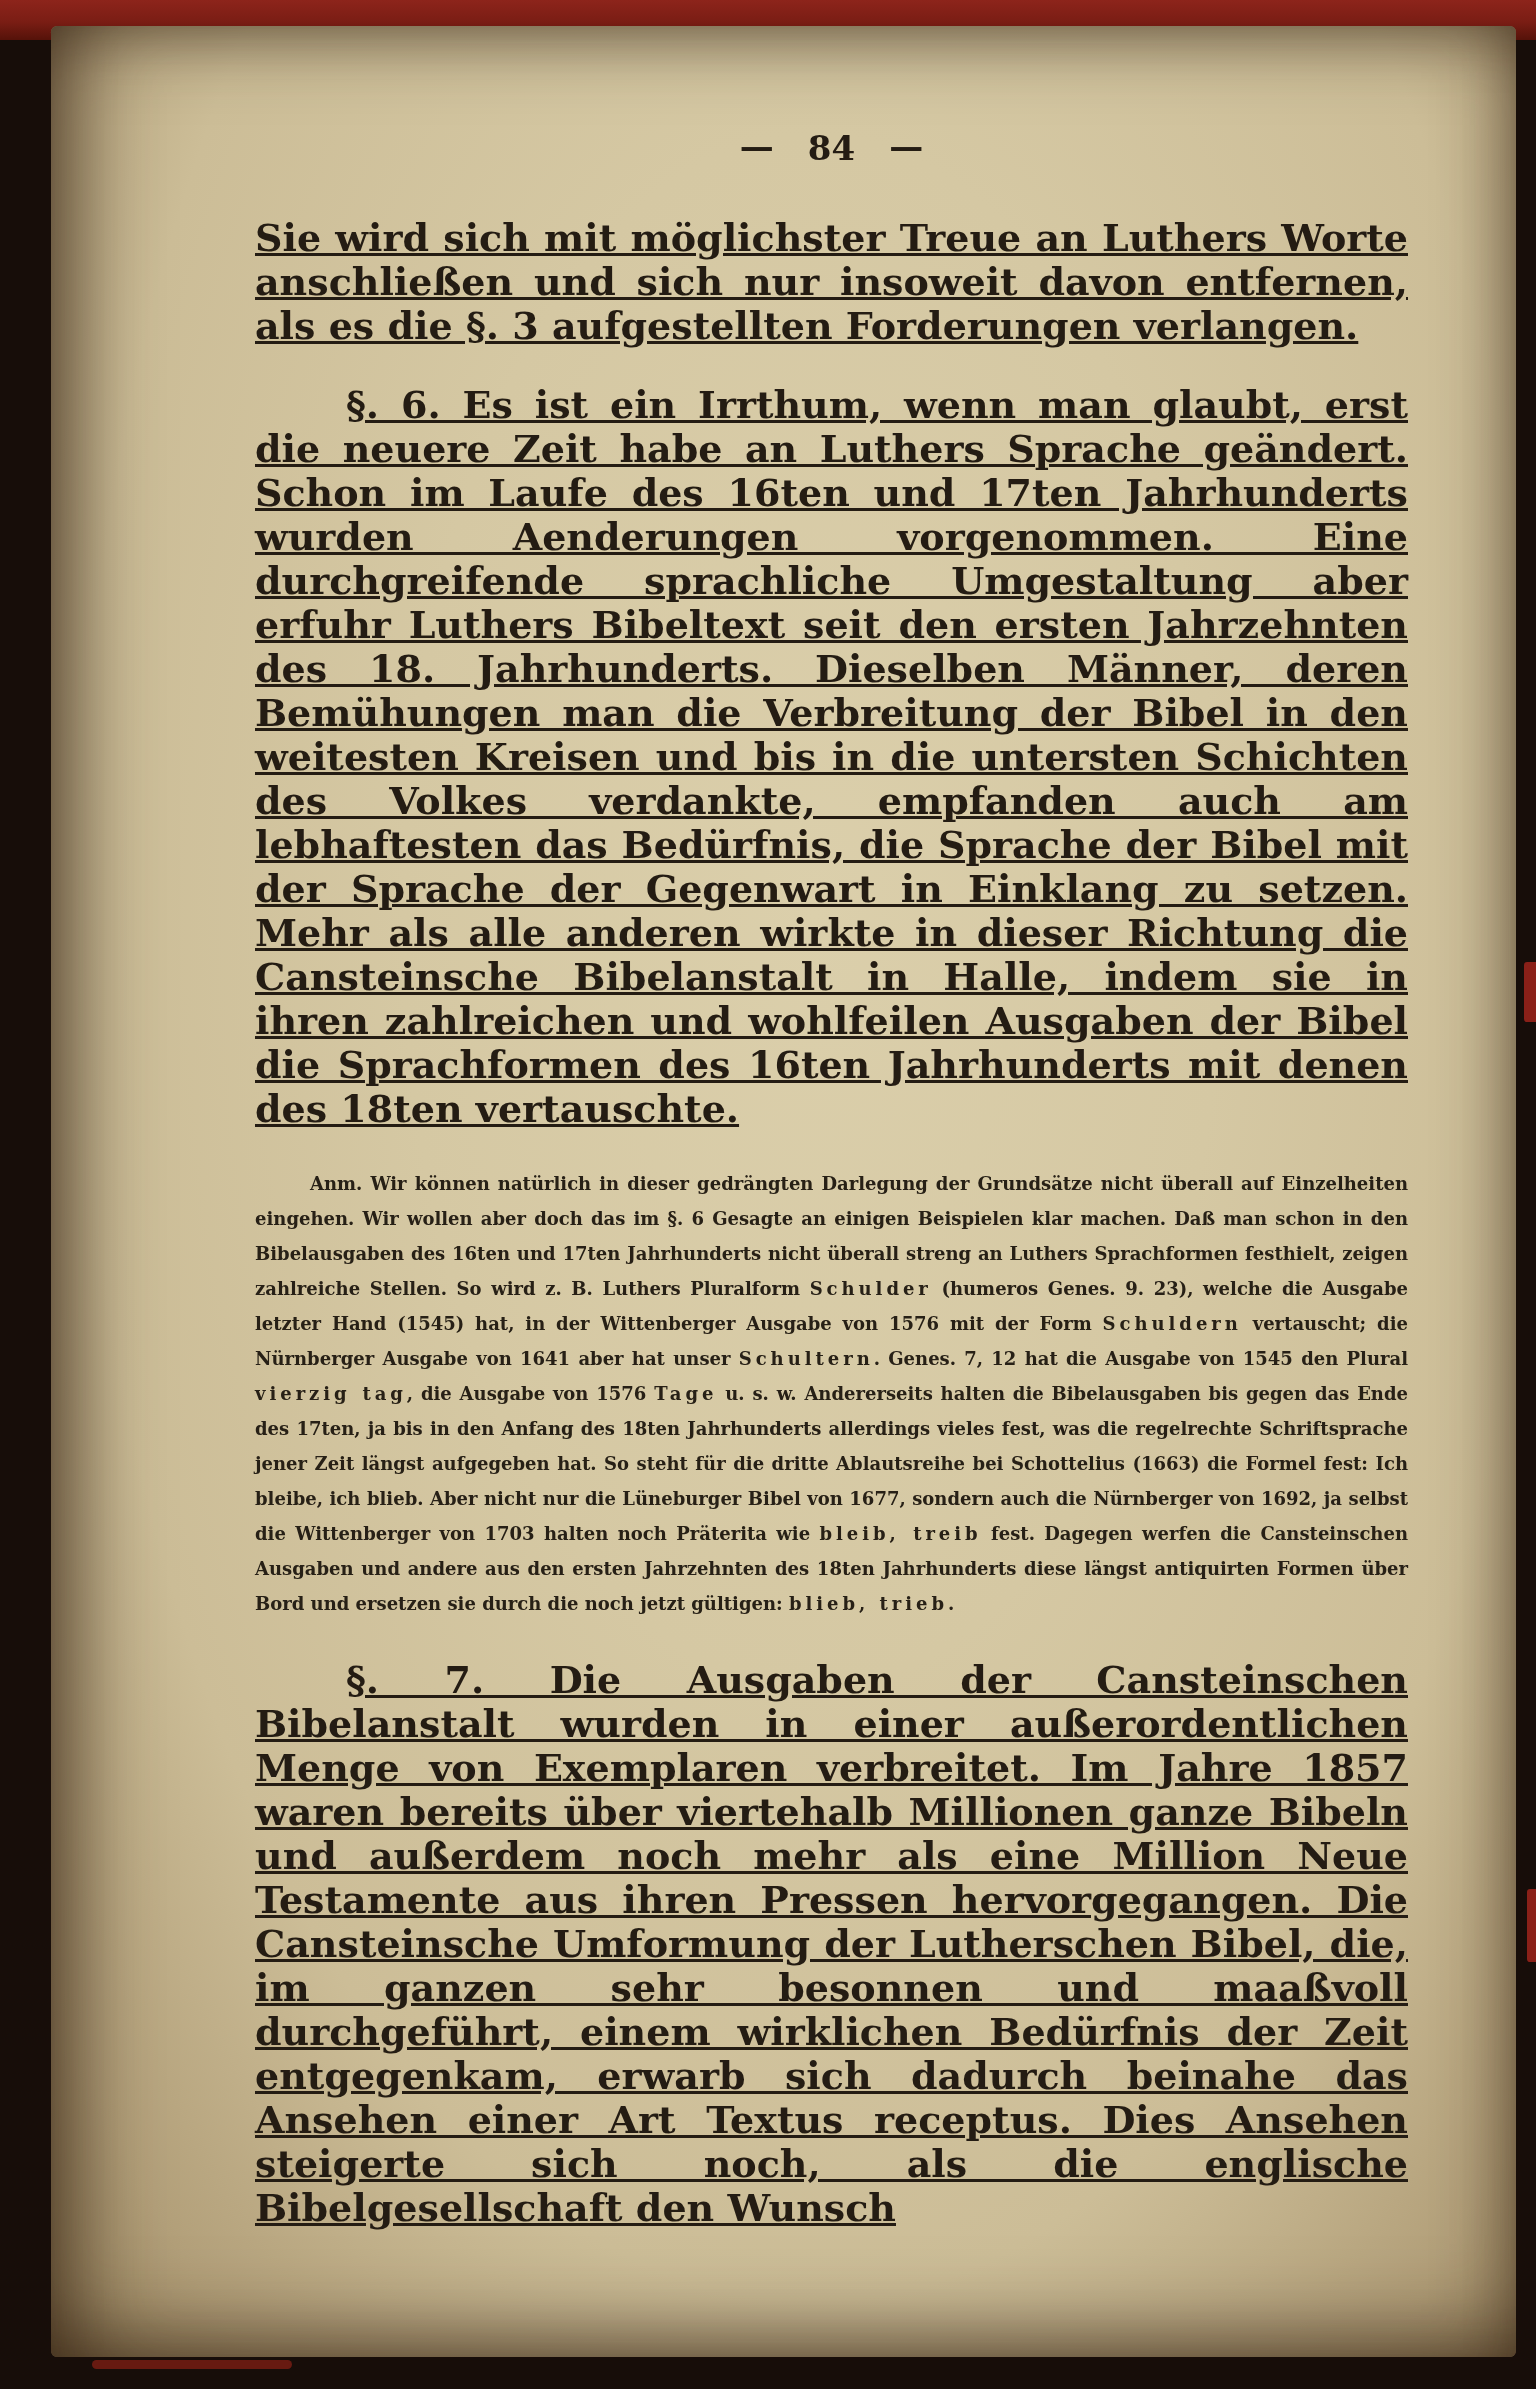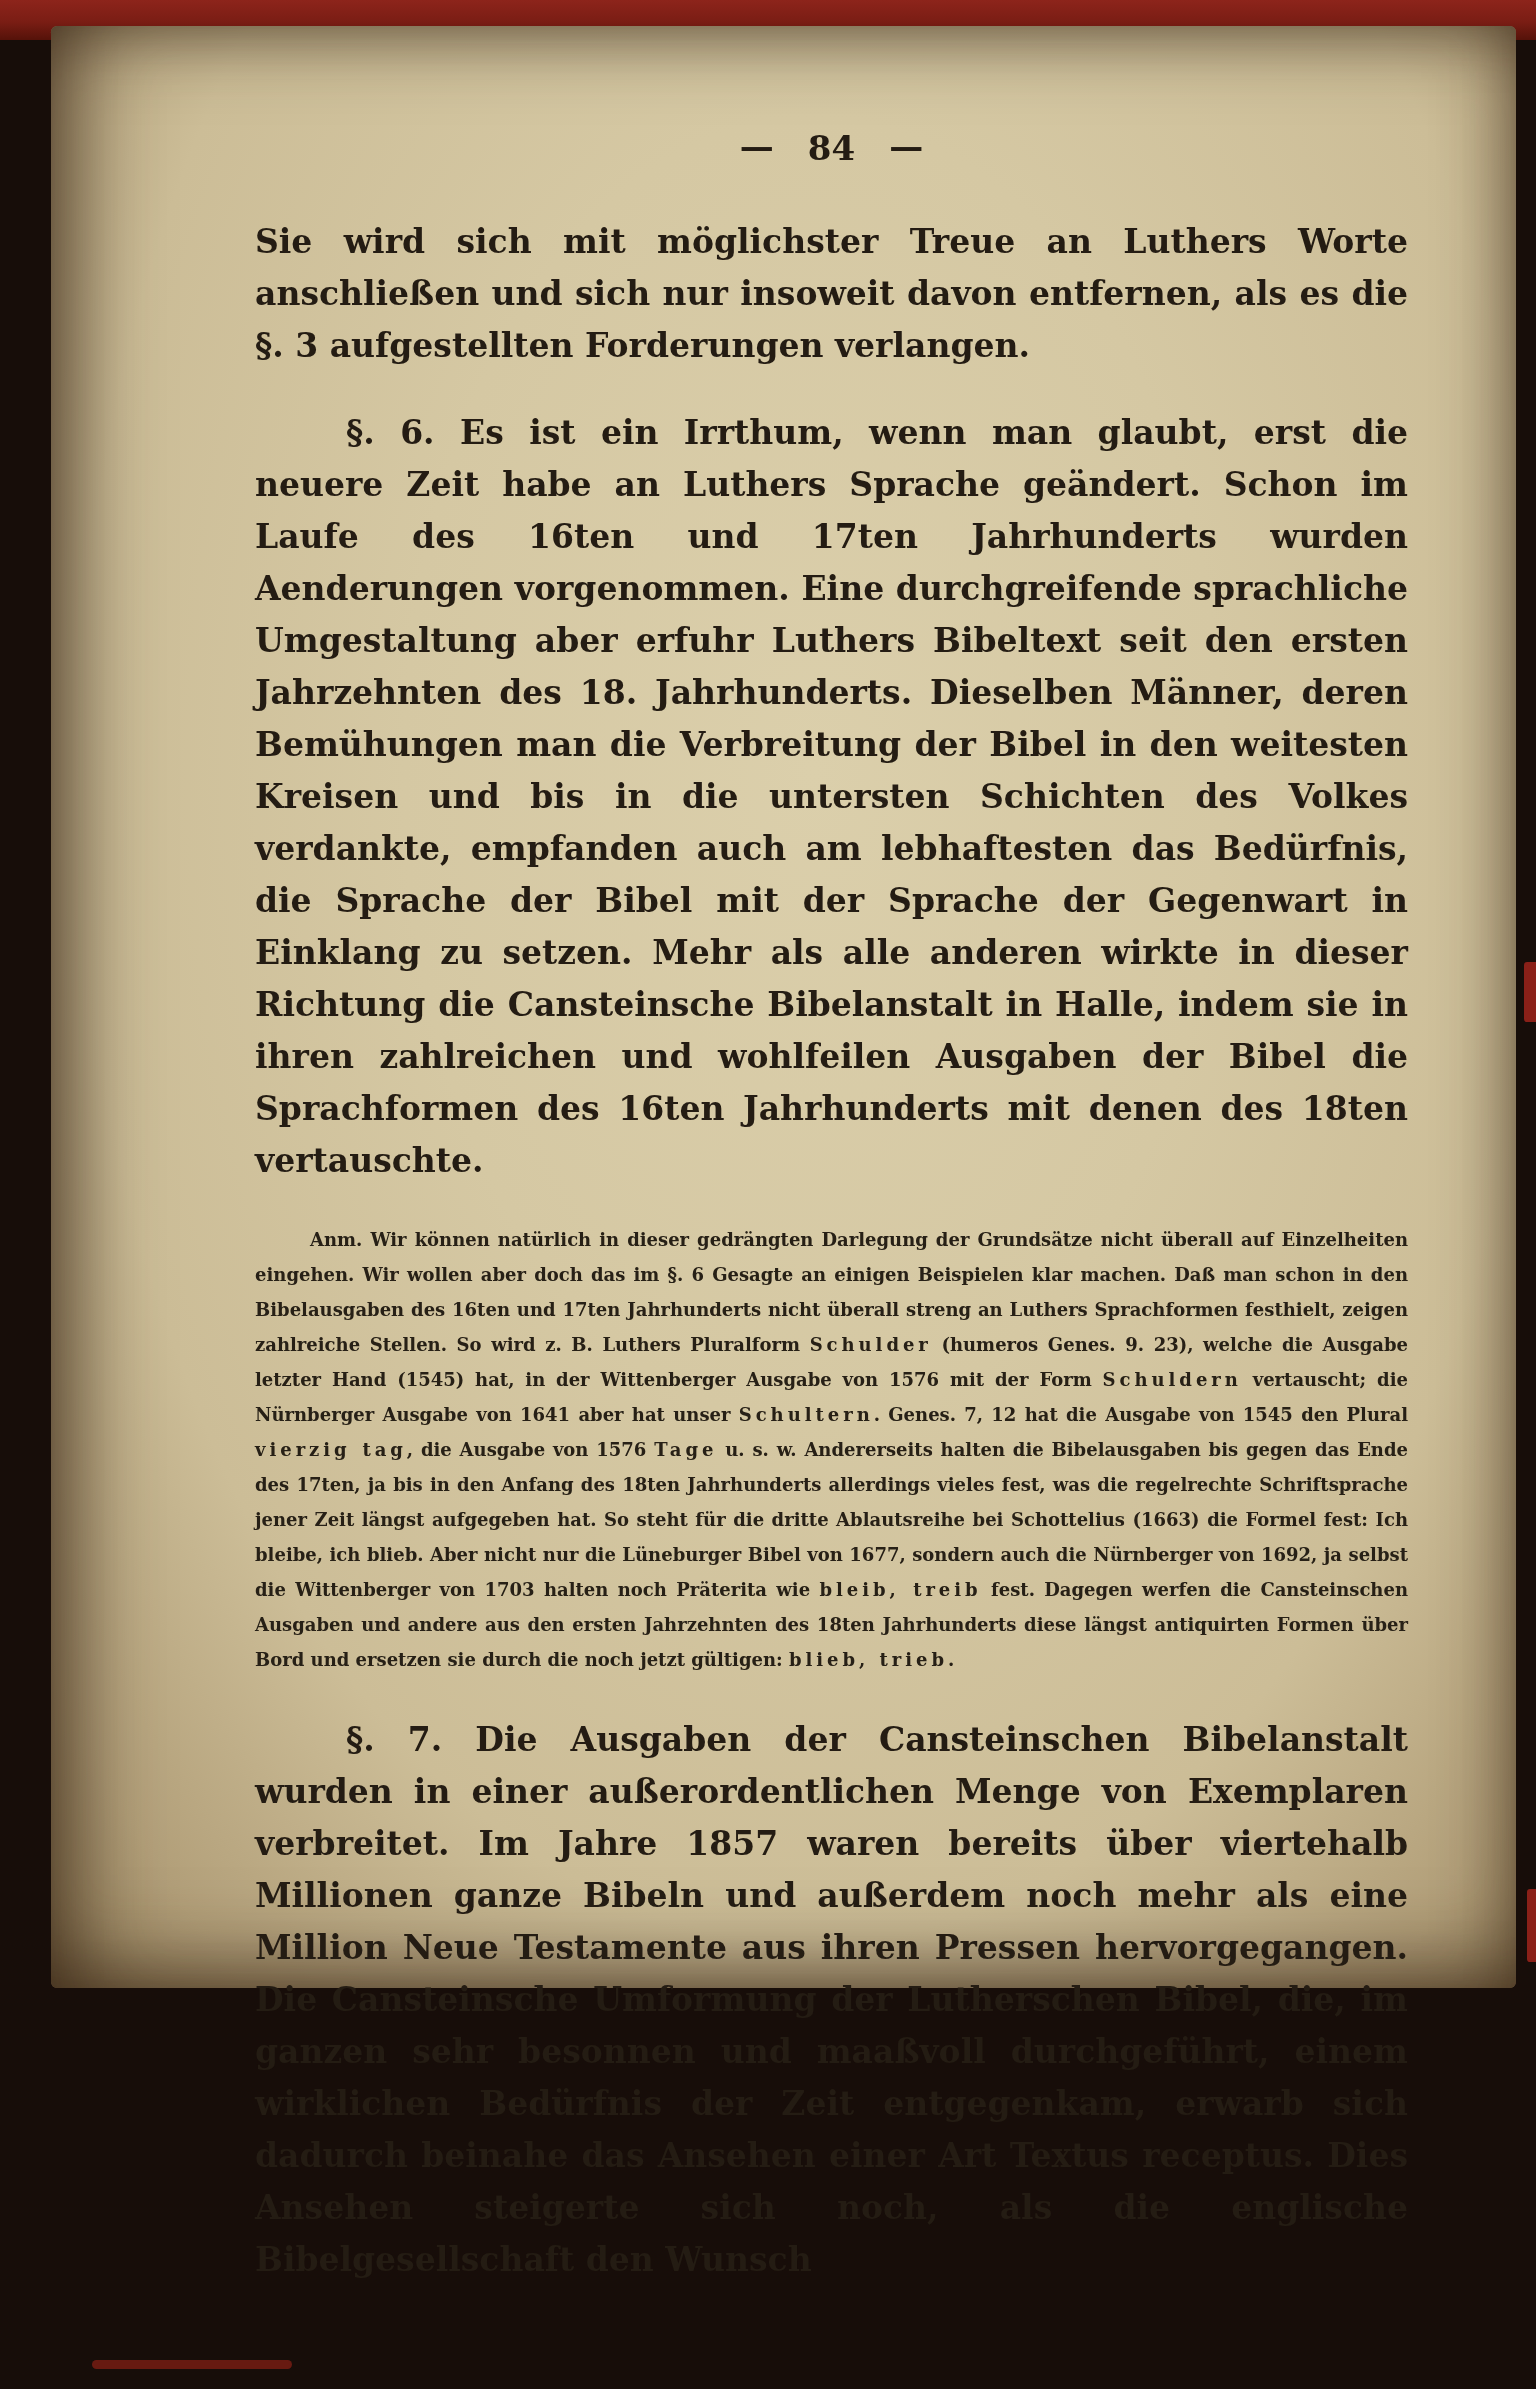--- a/index.html
+++ b/index.html
@@ -37,21 +37,21 @@
   .red-mark-right-2 {
     position: absolute;
     right: 0; top: 1889px;
     width: 9.2px; height: 73px;
     background: #8a2018;
     border-radius: 3.1px 0 0 3.1px;
   }
   .paper {
     position: absolute;
     left: 51px; top: 26px;
-    width: 1465px; height: 1962px;
+    width: 1465px; height: 2331px;
     border-radius: 6.2px;
     background: radial-gradient(ellipse at 52% 38%,
       #dbcfab 0%, #d5c8a3 38%, #ccbd97 68%, #b3a07a 88%, #9c8862 100%);
     box-shadow:
       inset 62px 0 85px -35px rgba(50, 32, 16, 0.60),
       inset -42px 0 73px -35px rgba(50, 32, 16, 0.45),
       inset 0 46px 73px -35px rgba(50, 32, 16, 0.50),
       inset 0 -54px 85px -35px rgba(50, 32, 16, 0.60);
   }
   .content {
@@ -62,26 +62,27 @@
     margin: 0;
     padding-top: 102px;
     text-align: center;
     font-size: 34px;
     font-weight: bold;
     color: #241c13;
   }
   .page-header .dash { margin: 0 34px; position: relative; top: -2.3px; }
   .text-block { padding-top: 48px; }
   .body-p {
-    font-size: 33px;
-    line-height: 52px;
+    font-size: 38px;
+    line-height: 44px;
     font-weight: bold;
     text-align: justify;
     margin: 0 0 35px 0;
     color: #241c13;
+    text-decoration: underline;
   }
   .indent { text-indent: 91px; }
   .note {
     font-size: 18px;
     line-height: 35px;
     font-weight: bold;
     text-align: justify;
     text-indent: 55px;
     margin: 0 0 37px 0;
     color: #27201​6;

